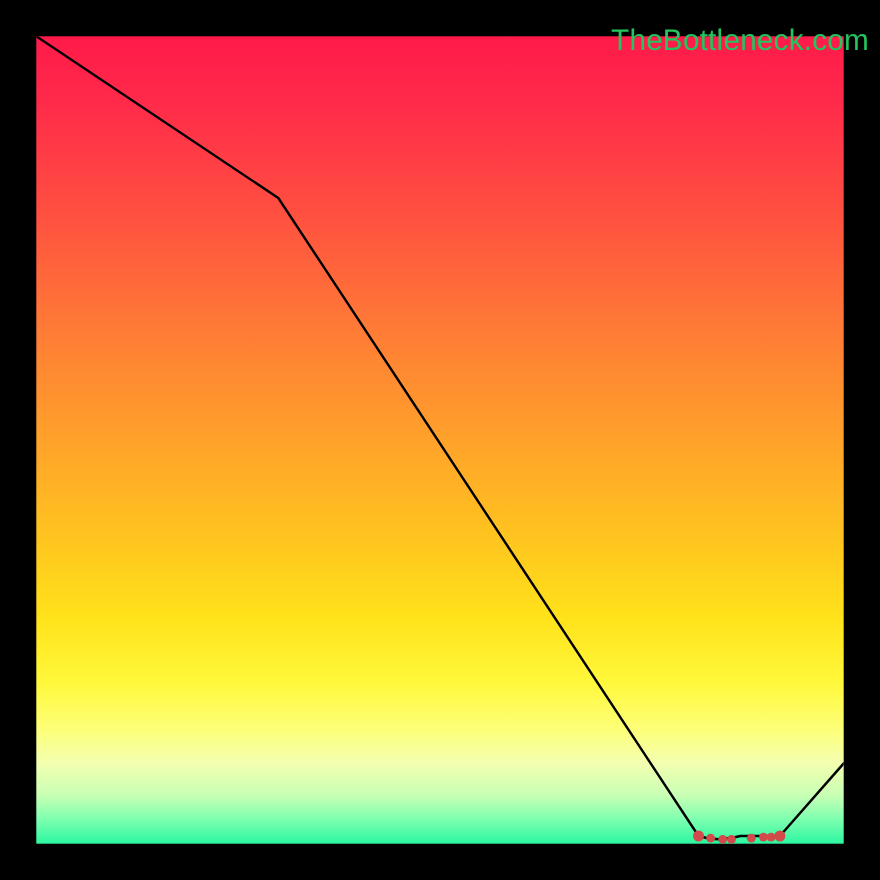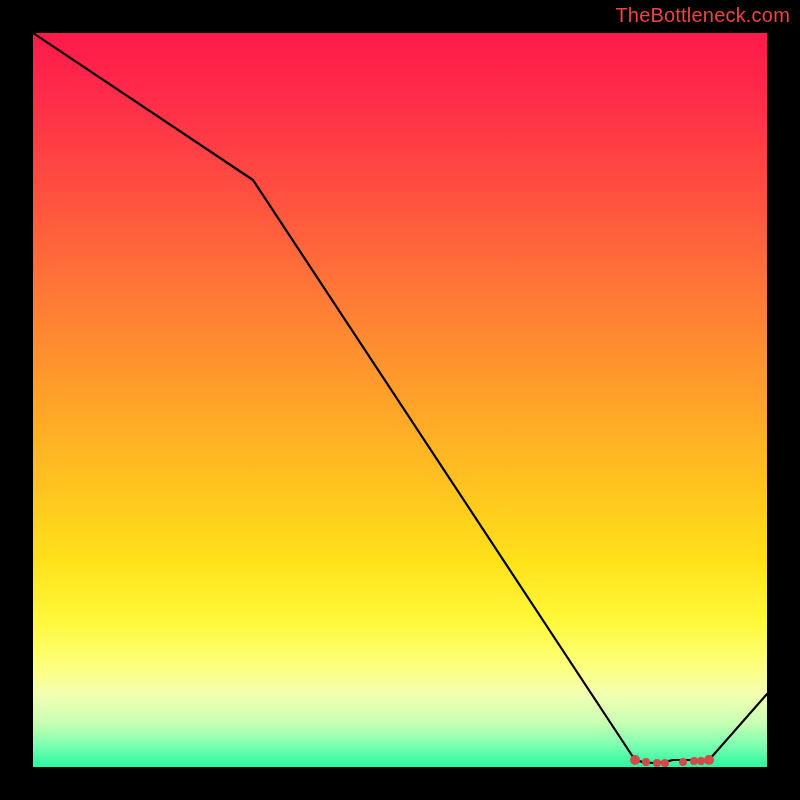--- a/index.html
+++ b/index.html
@@ -12,24 +12,24 @@
     font-family: Arial, Helvetica, sans-serif;
   }
   .stage {
     position: relative;
     width: 800px;
     height: 800px;
     background: #000;
   }
   .watermark {
     position: absolute;
-    top: 4px;
+    top: 21px;
     right: 10px;
-    color: #ef4444;
-    font-size: 20px;
+    color: #22c55e;
+    font-size: 27px;
     font-weight: 500;
     letter-spacing: 0.2px;
     z-index: 5;
   }
   .plot {
     position: absolute;
     left: 33px;
     top: 33px;
     width: 734px;
     height: 734px;

